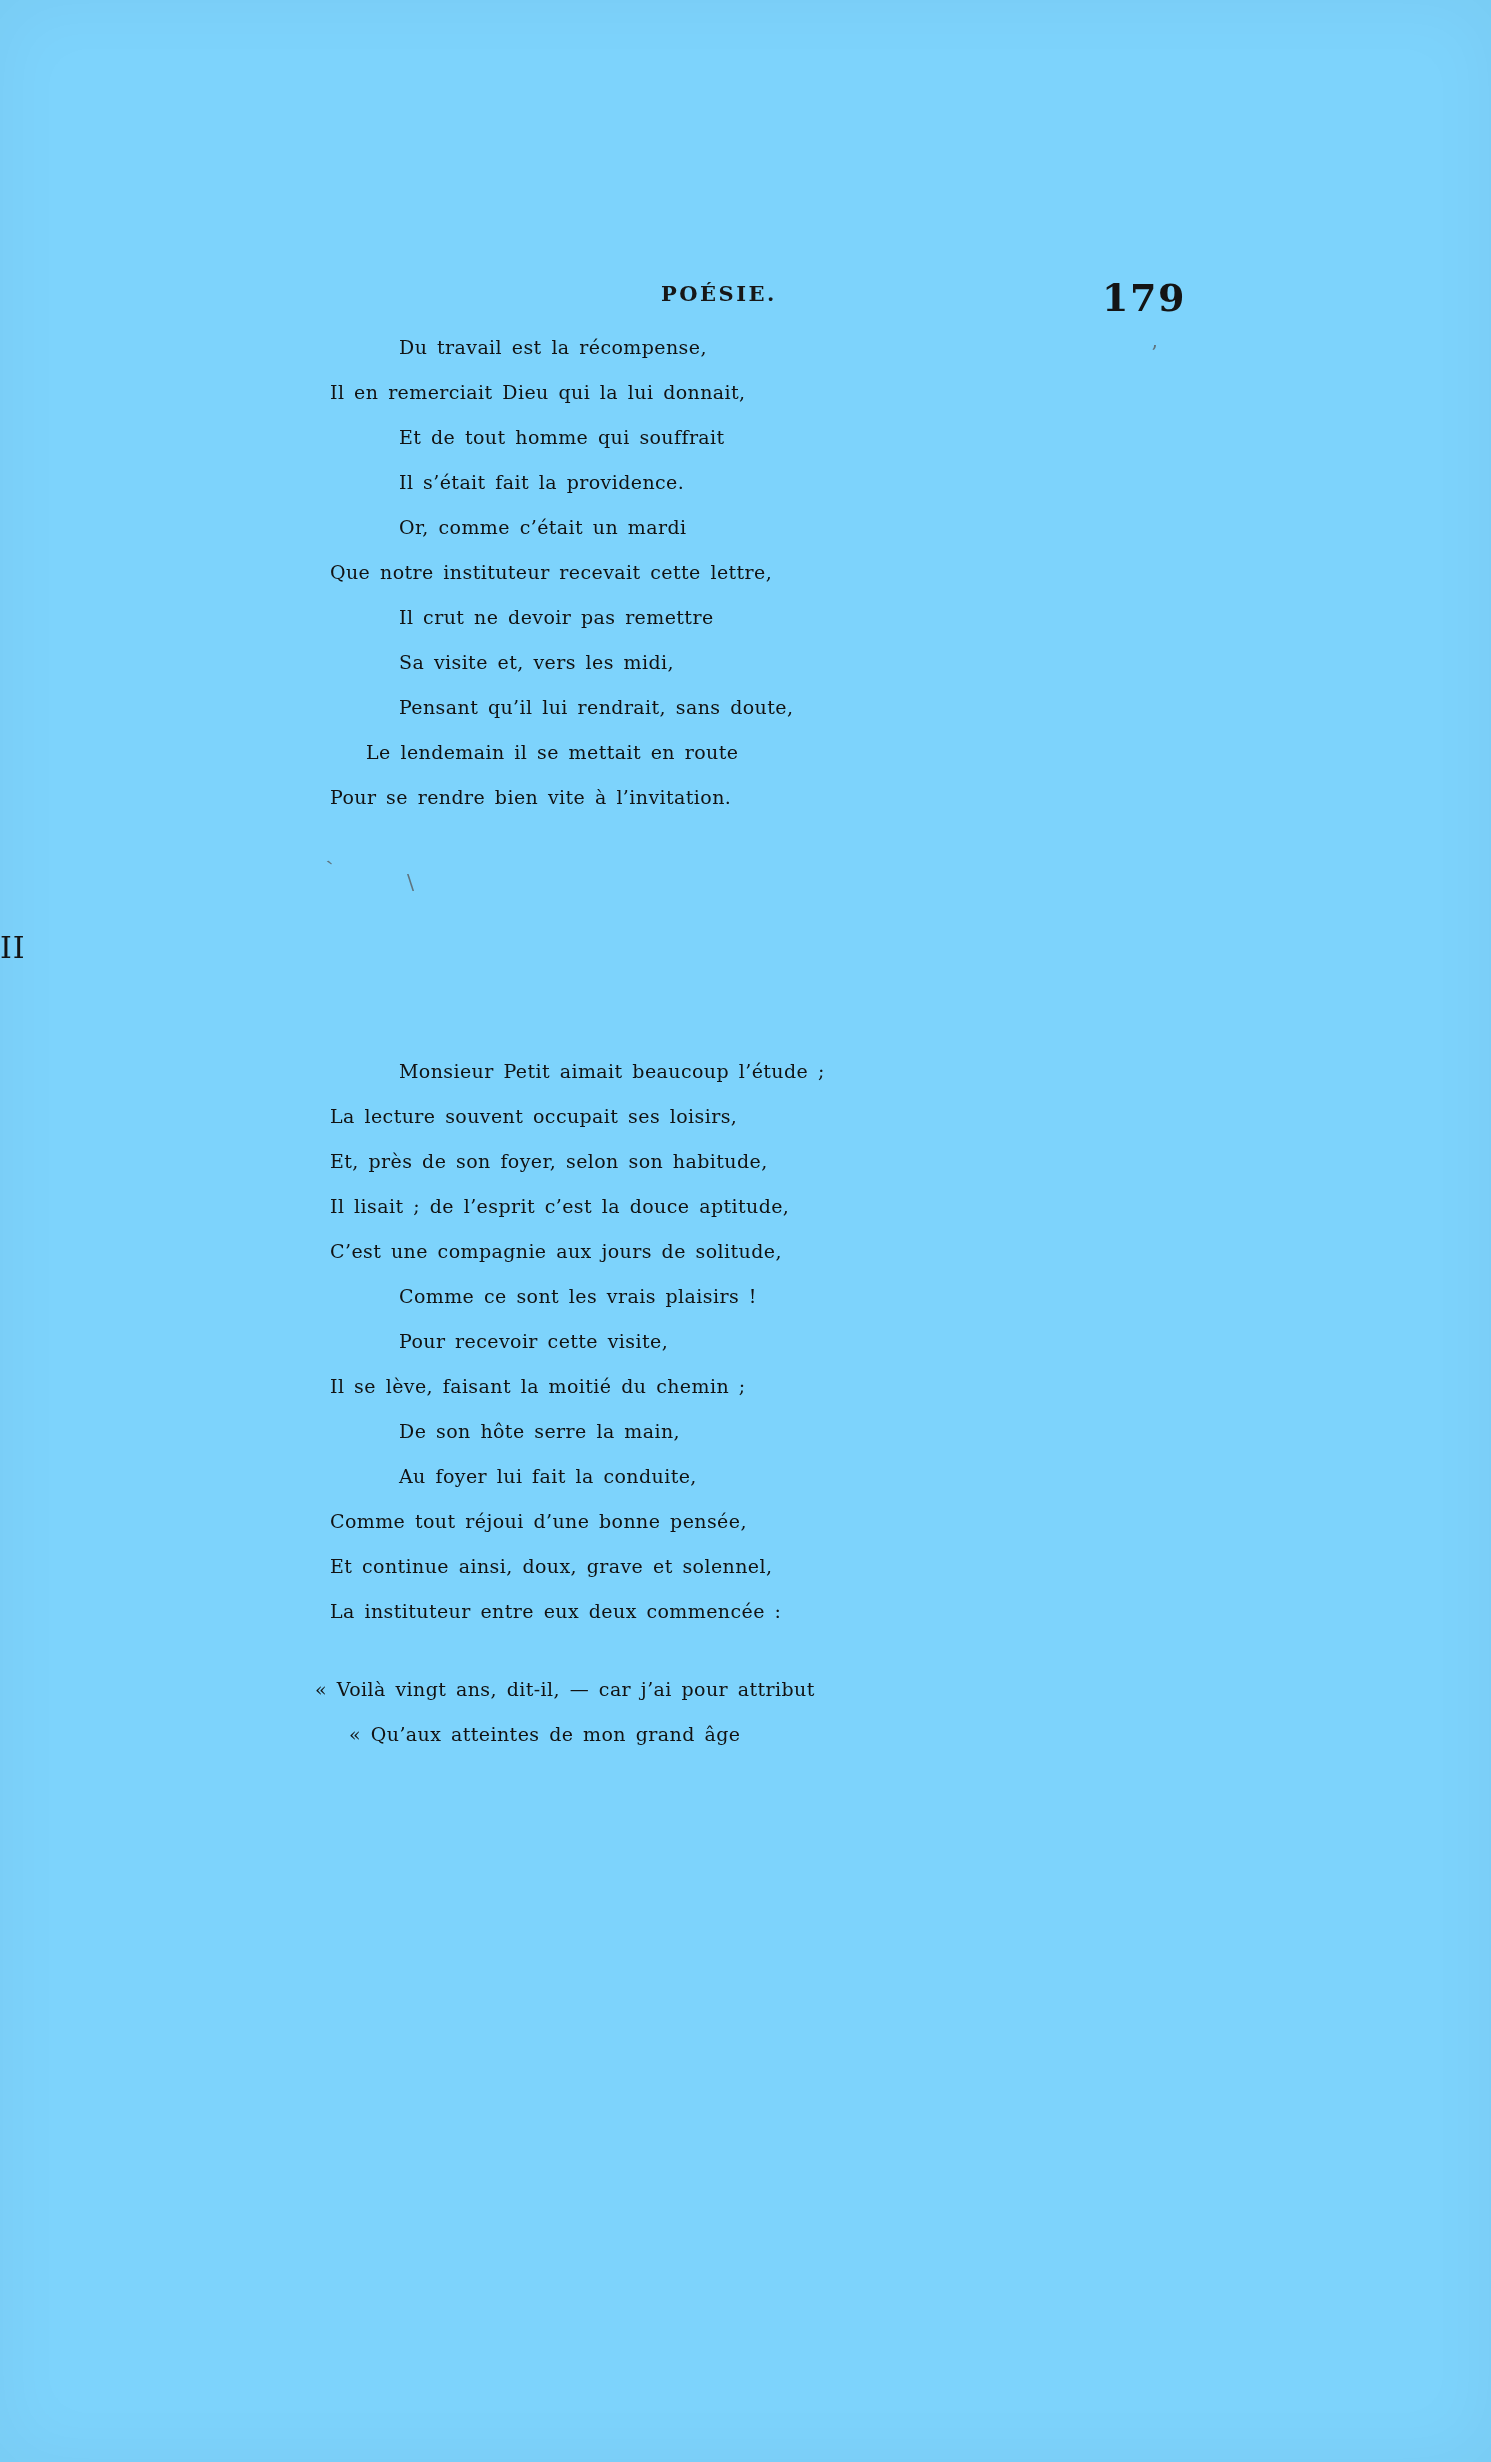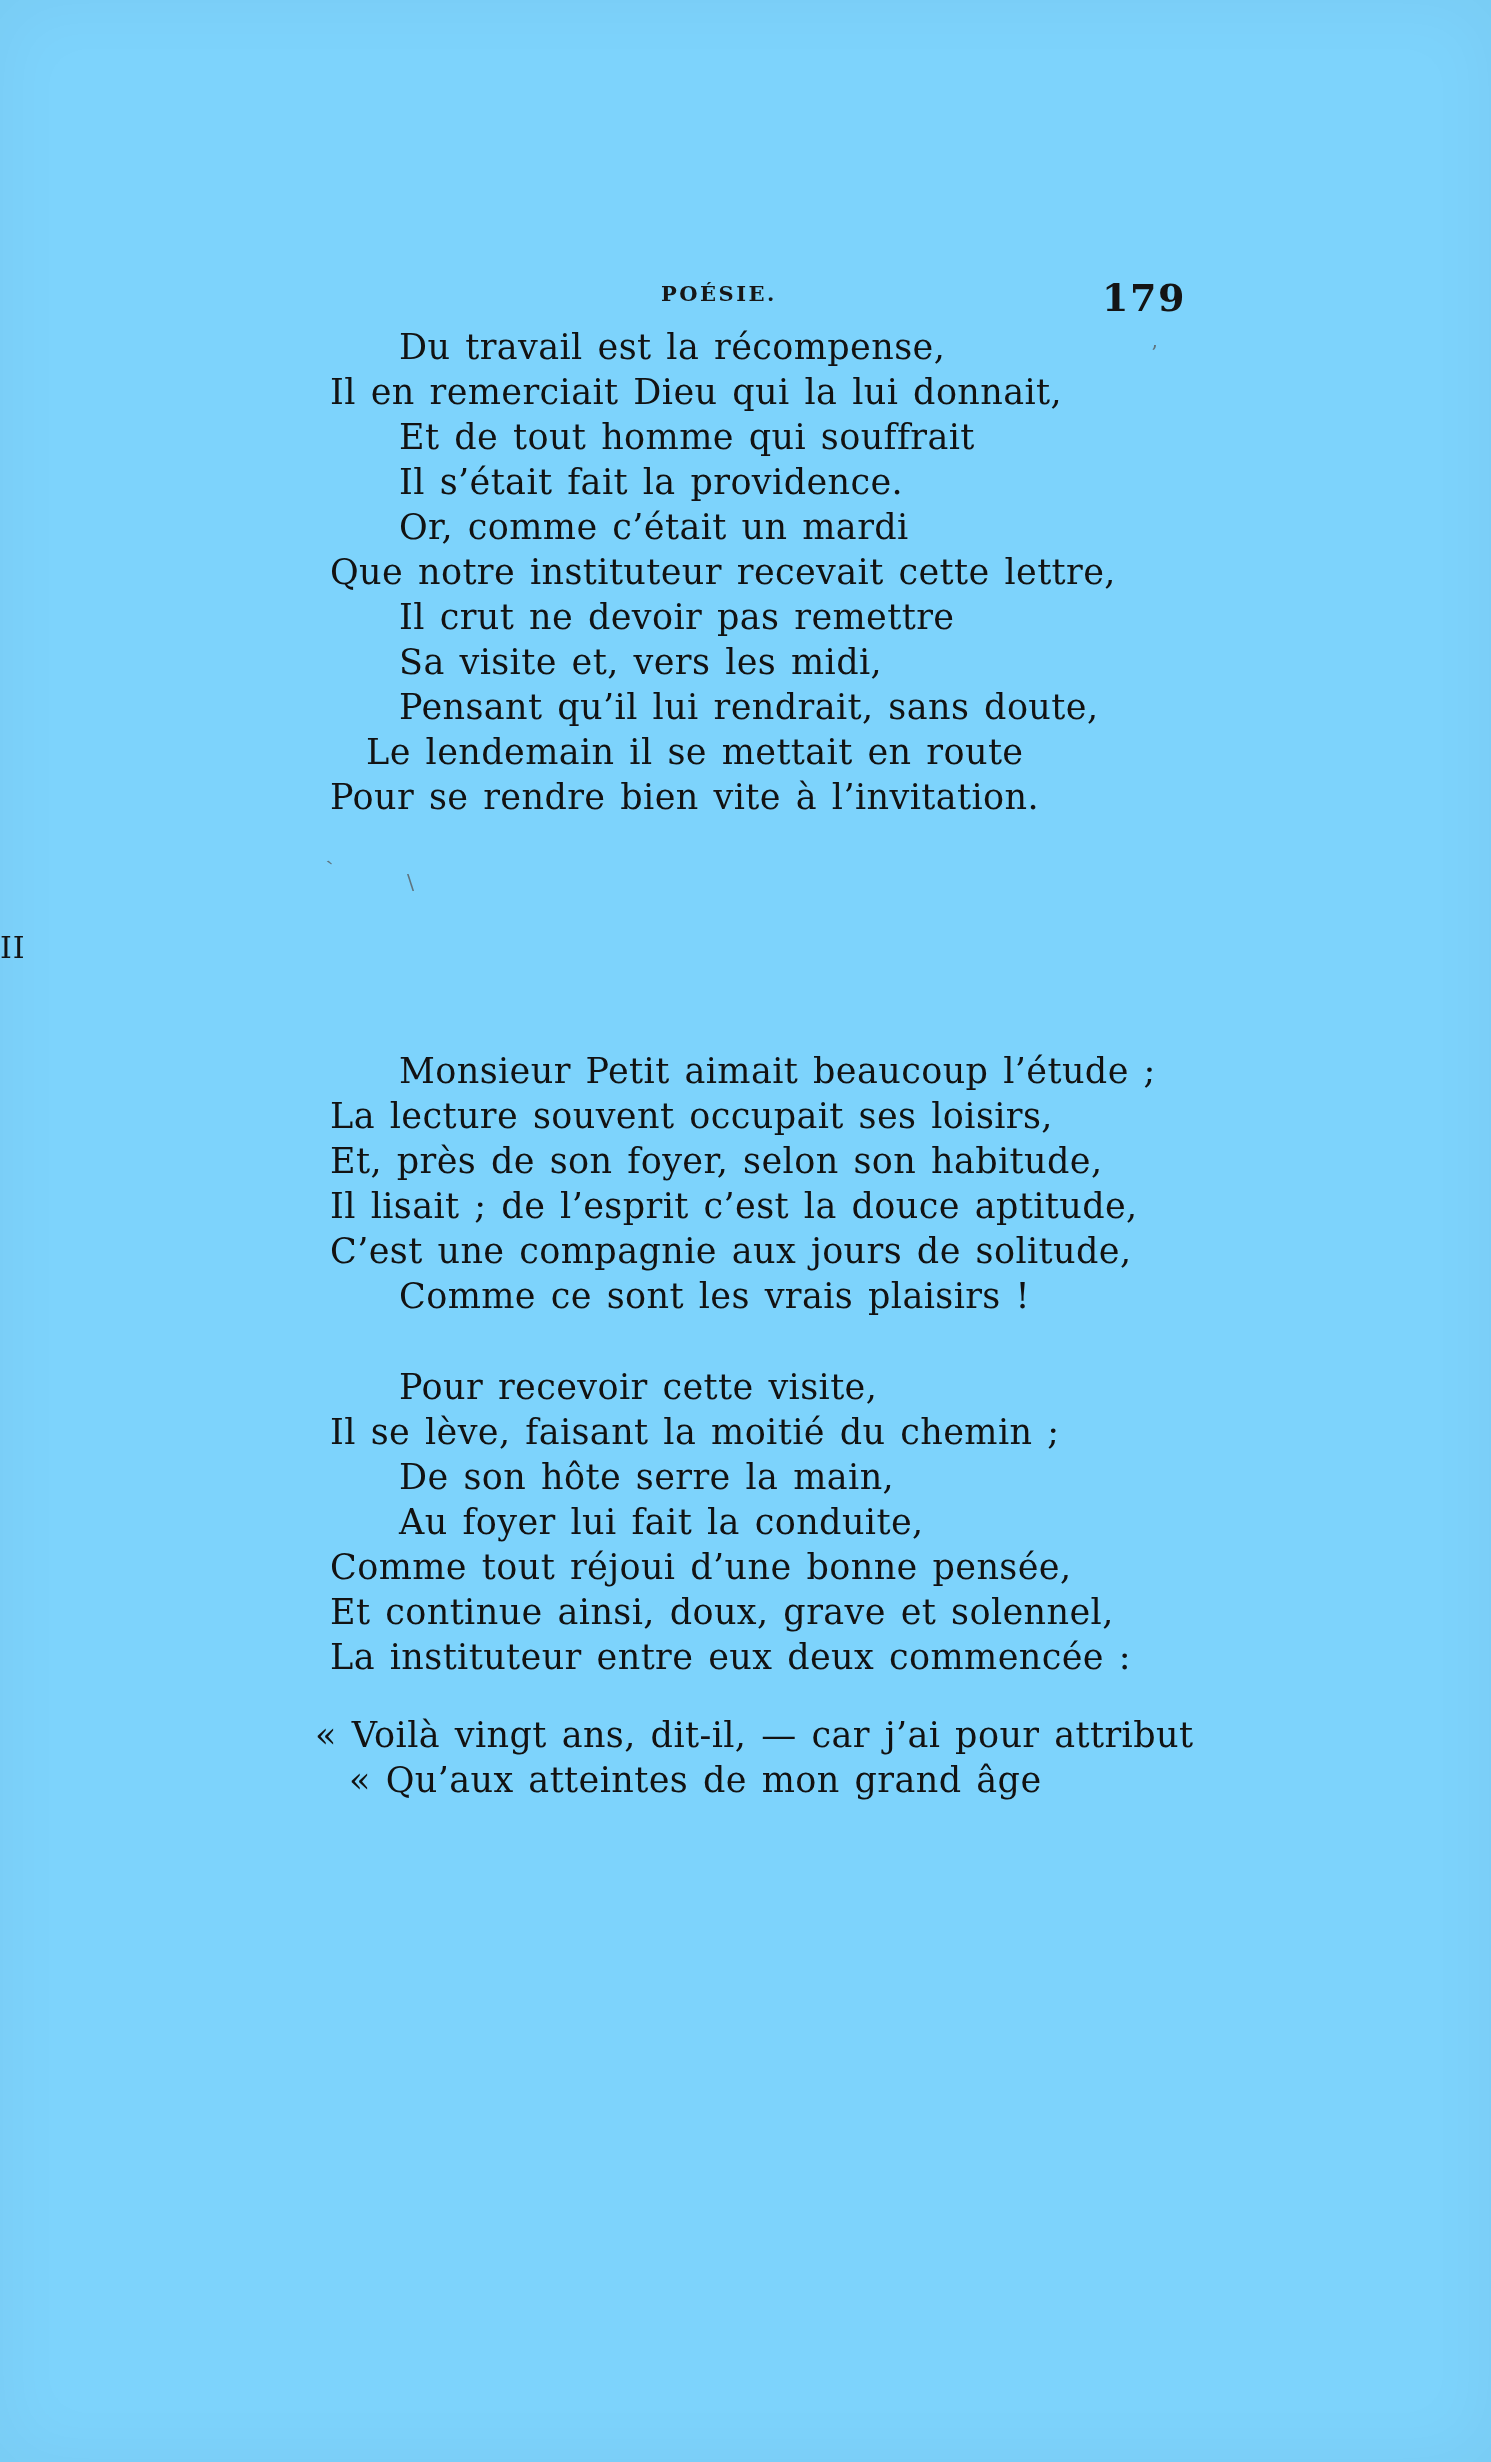--- a/index.html
+++ b/index.html
@@ -40,21 +40,21 @@
   .poem {
     position: absolute;
     top: 325px;
     left: 0;
     width: 1492px;
   }
   .stanza { margin: 0; padding: 0; }
   .line {
     height: 45px;
     line-height: 45px;
-    font-size: 35px;
+    font-size: 19px;
     letter-spacing: 0.4px;
     word-spacing: 3.3px;
     white-space: nowrap;
     color: #121212;
   }
   
   .ind-0  { padding-left: 330px; }  
   .ind-1  { padding-left: 366px; }  
   .ind-2  { padding-left: 399px; }  
   .ind-q  { padding-left: 315px; }  
@@ -65,21 +65,21 @@
     margin: 105px 0 0 0;
     height: 45px;
     line-height: 45px;
     padding-right: 52px;     
     font-size: 30px;
     font-weight: 400;
     letter-spacing: 0.8px;
     color: #131313;
   }
   .stanza-2 { margin-top: 79px; }
-  .stanza-3 { margin-top: 46px; }
+  .stanza-3 { }
   .stanza-4 { margin-top: 33px; }
 
   
   .speck {
     position: absolute;
     color: #555;
     font-size: 21px;
     line-height: 1;
     opacity: 0.75;
     pointer-events: none;

